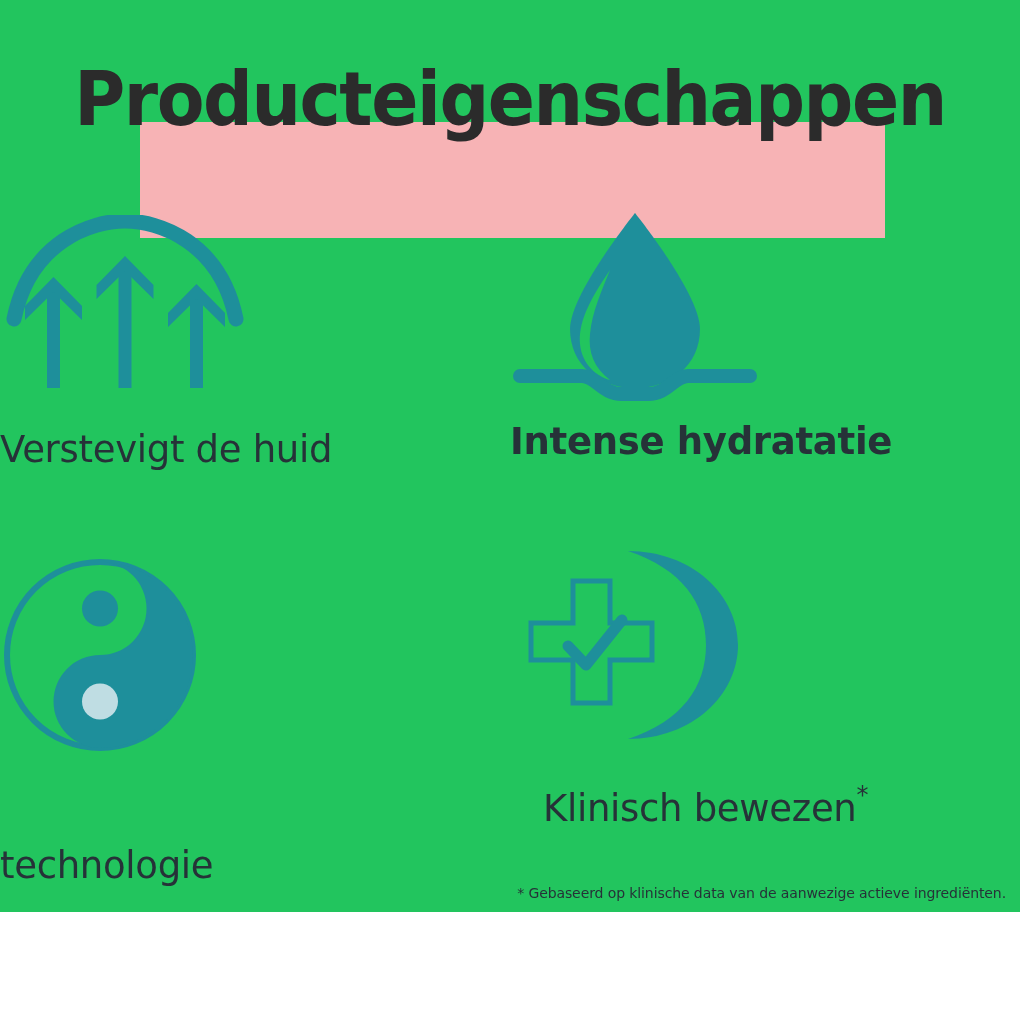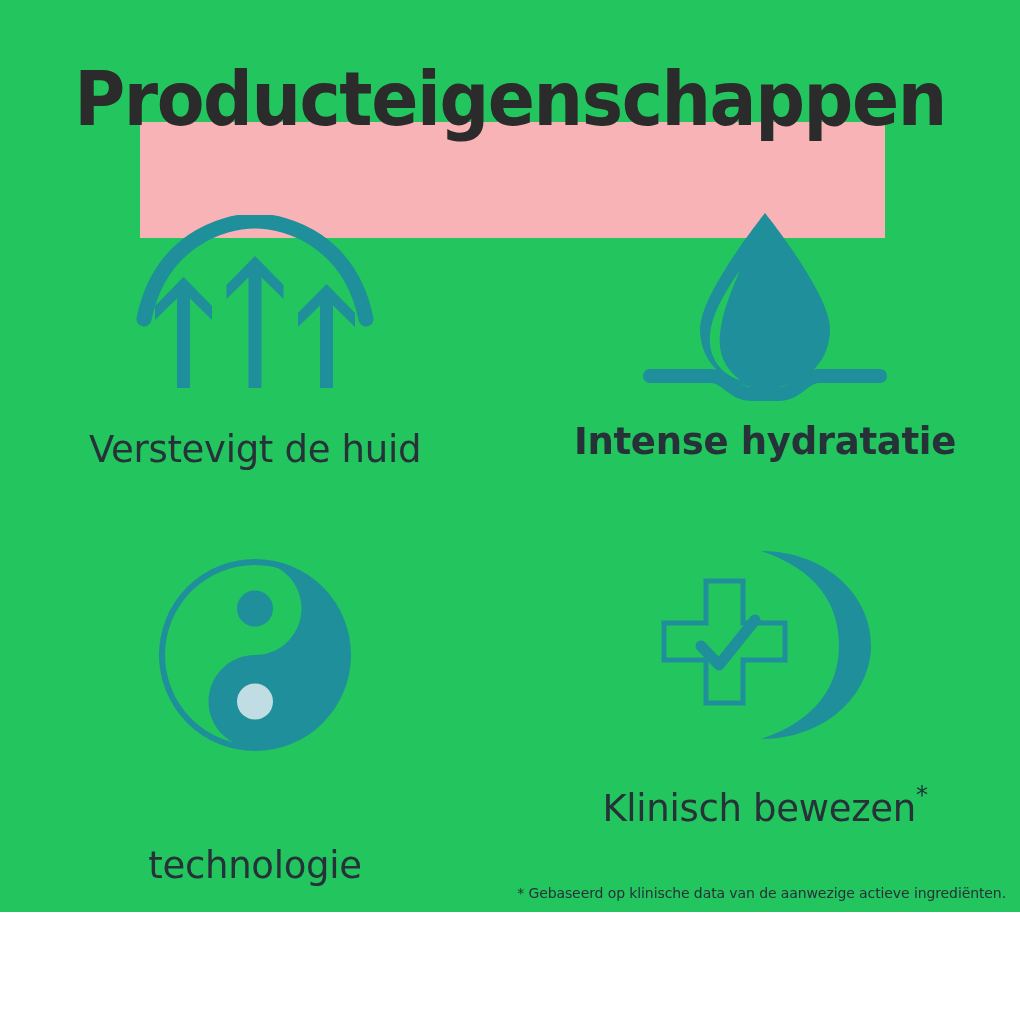--- a/index.html
+++ b/index.html
@@ -60,21 +60,21 @@
     top: 205px;
     width: 1020px;
     display: grid;
     grid-template-columns: 510px 510px;
     grid-template-rows: 310px 340px;
   }
   .feature {
     position: relative;
     display: flex;
     flex-direction: column;
-    align-items: center;
+    align-items: flex-start;
   }
   .feature-icon {
     display: block;
   }
   .feature-label {
     margin-top: 6px;
     text-align: center;
     font-family: "DejaVu Sans", sans-serif;
     font-size: 37px;
     line-height: 54px;
@@ -91,21 +91,21 @@
   #feature-firming .feature-icon   { margin-top: 10px; }
   #feature-firming .feature-label  { margin-top: 24px; }
 
   #feature-hydration .feature-icon  { margin-top: 3px; }
   #feature-hydration .feature-label { margin-top: 8px; font-weight: bold; }
 
   #feature-microbiome .feature-icon  { margin-top: 40px; }
   #feature-microbiome .feature-label { margin-top: 26px; }
 
   #feature-clinical .feature-icon  { margin-top: 28px; }
-  #feature-clinical .feature-label { margin-top: 30px; }
+  #feature-clinical .feature-label { margin-top: 30px; margin-left: 33px; }
 
   
   #footnote {
     position: absolute;
     right: 14px;
     bottom: 9px;
     font-family: "DejaVu Sans", sans-serif;
     font-size: 14px;
     line-height: 20px;
     color: #263238;

